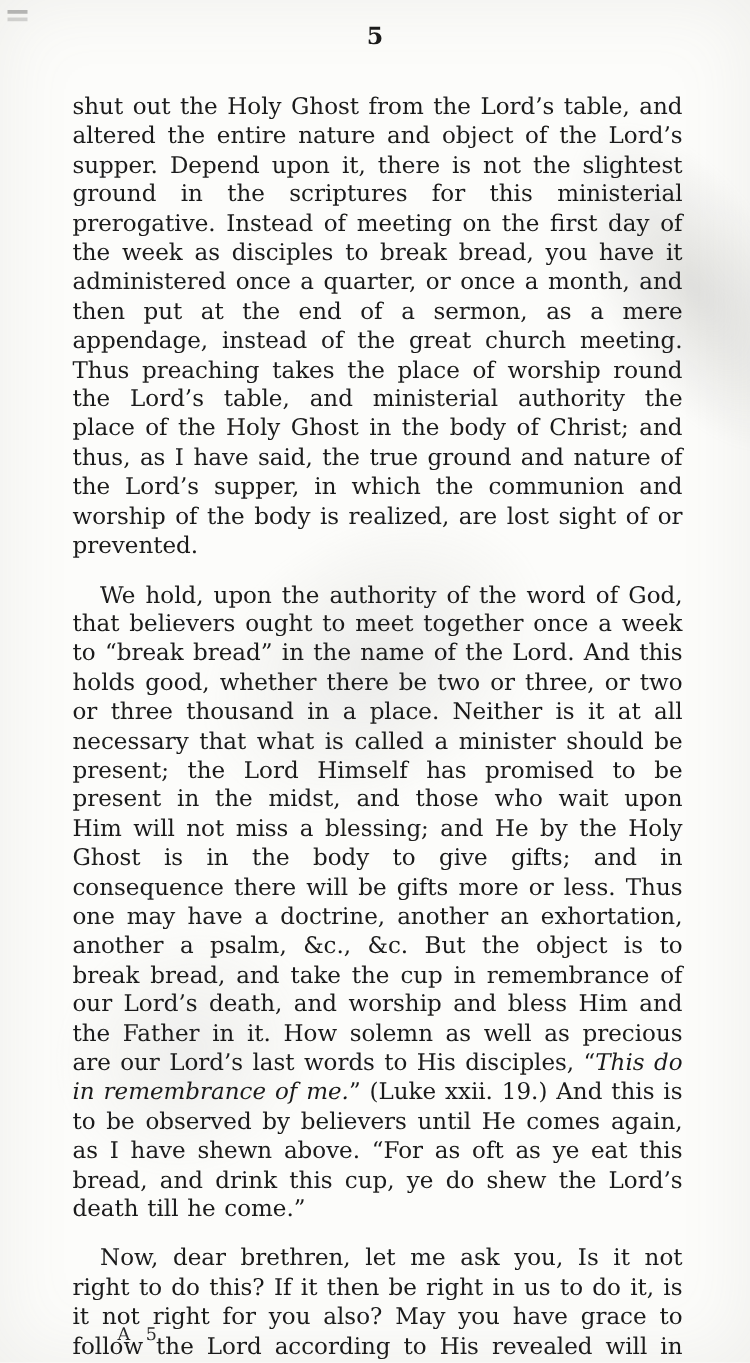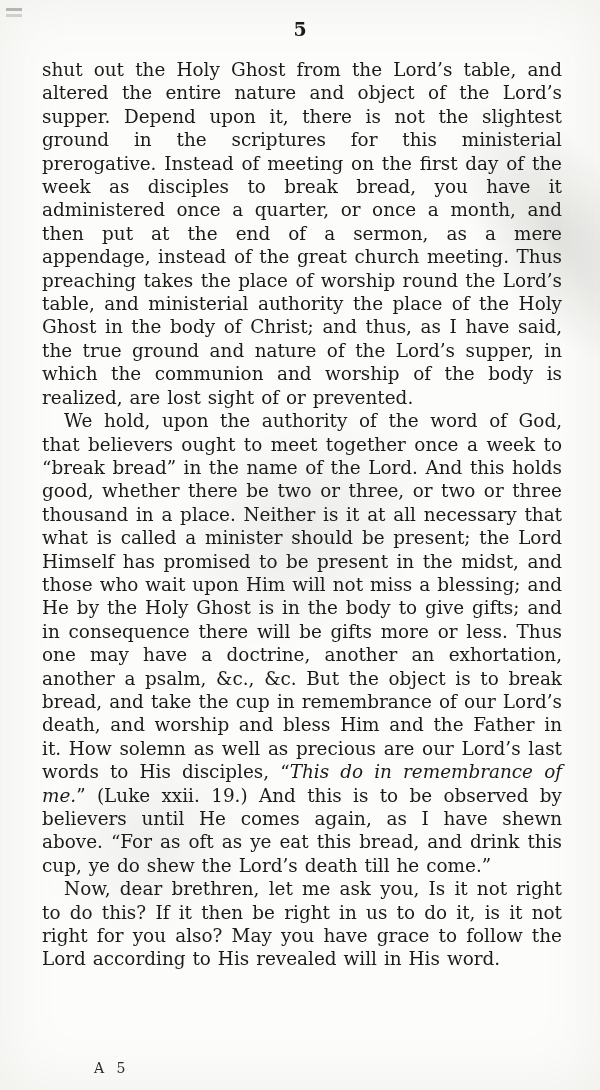--- a/index.html
+++ b/index.html
@@ -35,21 +35,21 @@
     position: absolute;
     top: 58px;
     left: 42px;
     width: 520px;
     font-size: 18.4px;
     line-height: 23.4px;
     text-align: justify;
     word-spacing: 0.06em;
   }
   .text-block p {
-    margin: 0;
+    margin: 16px;
     text-indent: 1.2em;
   }
   .text-block p.continuation {
     text-indent: 0;
   }
   .italic {
     font-style: italic;
   }
   .signature {
     position: absolute;

